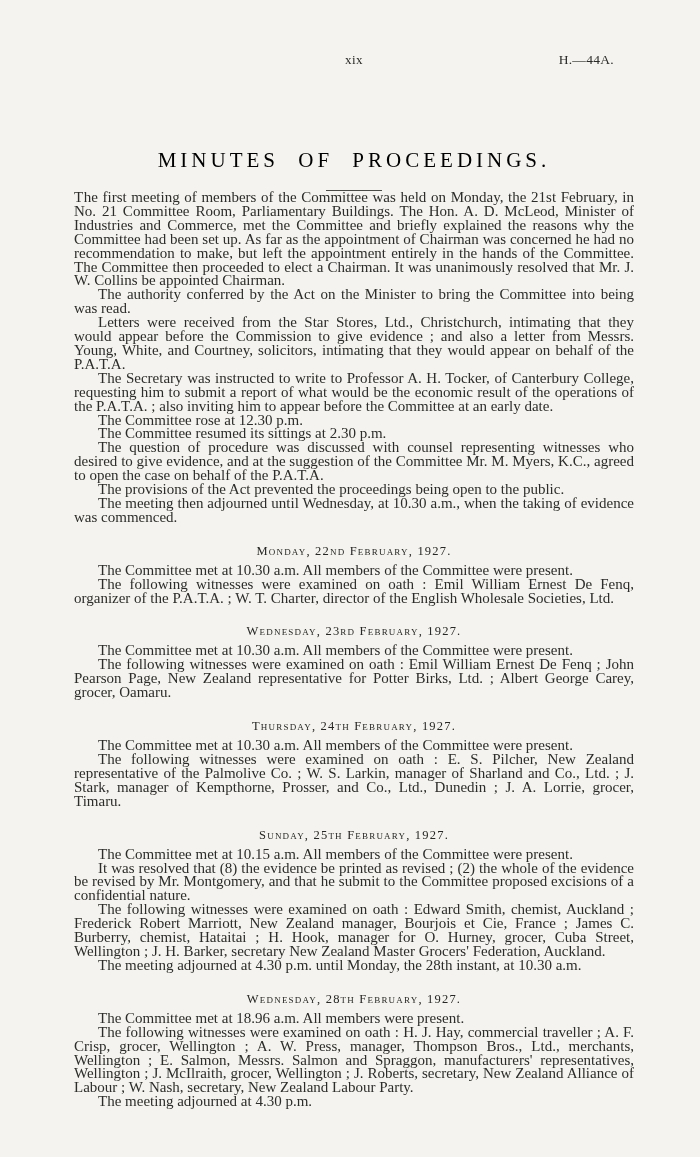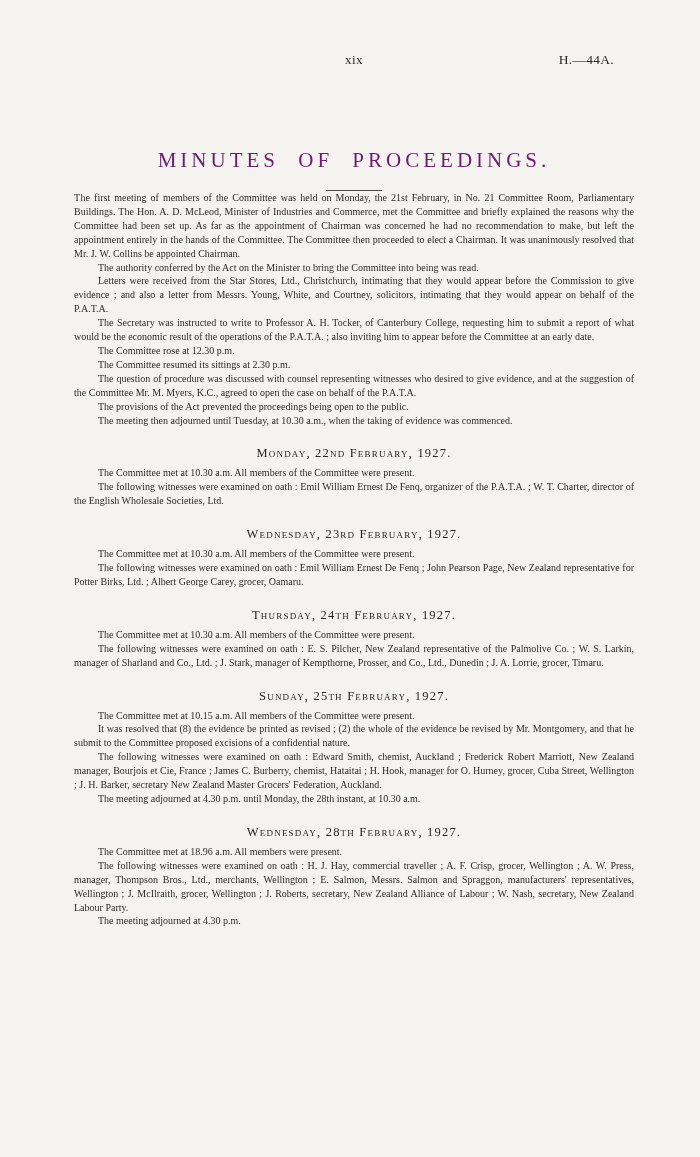--- a/index.html
+++ b/index.html
@@ -38,42 +38,42 @@
     font-size: 13.5px;
     letter-spacing: 0.3px;
   }
   .doc-title {
     margin: 78px 0 0 0;
     text-align: center;
     font-size: 21px;
     font-weight: normal;
     letter-spacing: 4px;
     word-spacing: 10px;
-    color: #701a75;
+    color: #000000;
   }
   .title-rule {
     width: 56px;
     height: 1px;
     background: #4a4a46;
     margin: 17px auto 0 auto;
   }
   .day-section { margin: 0; }
   .day-heading {
     margin: 19px 0 5px 0;
     text-align: center;
     font-size: 12.5px;
     font-weight: normal;
     font-variant: small-caps;
     letter-spacing: 1.2px;
     color: #262624;
   }
   .day-section:first-child .day-heading { margin-top: 24px; }
   .para {
     margin: 0;
-    font-size: 10px;
+    font-size: 15px;
     line-height: 13.9px;
     text-align: justify;
     text-indent: 24px;
     color: #2c2c2a;
   }
   .para.no-indent { text-indent: 0; }
   .para.no-indent::first-letter { letter-spacing: 0.5px; }
 </style>
 </head>
 <body>
@@ -90,21 +90,21 @@
   <div id="sections">
       <section class="day-section">
         <p class="para no-indent">The first meeting of members of the Committee was held on Monday, the 21st February, in No. 21 Committee Room, Parliamentary Buildings.  The Hon. A. D. McLeod, Minister of Industries and Commerce, met the Committee and briefly explained the reasons why the Committee had been set up. As far as the appointment of Chairman was concerned he had no recommendation to make, but left the appointment entirely in the hands of the Committee.  The Committee then proceeded to elect a Chairman.  It was unanimously resolved that Mr. J. W. Collins be appointed Chairman.</p>
         <p class="para">The authority conferred by the Act on the Minister to bring the Committee into being was read.</p>
         <p class="para">Letters were received from the Star Stores, Ltd., Christchurch, intimating that they would appear before the Commission to give evidence ; and also a letter from Messrs. Young, White, and Courtney, solicitors, intimating that they would appear on behalf of the P.A.T.A.</p>
         <p class="para">The Secretary was instructed to write to Professor A. H. Tocker, of Canterbury College, requesting him to submit a report of what would be the economic result of the operations of the P.A.T.A. ; also inviting him to appear before the Committee at an early date.</p>
         <p class="para">The Committee rose at 12.30 p.m.</p>
         <p class="para">The Committee resumed its sittings at 2.30 p.m.</p>
         <p class="para">The question of procedure was discussed with counsel representing witnesses who desired to give evidence, and at the suggestion of the Committee Mr. M. Myers, K.C., agreed to open the case on behalf of the P.A.T.A.</p>
         <p class="para">The provisions of the Act prevented the proceedings being open to the public.</p>
-        <p class="para">The meeting then adjourned until Tuesday, at 10.30 a.m., when the taking of evidence was commenced.</p>
+        <p class="para">The meeting then adjourned until Wednesday, at 10.30 a.m., when the taking of evidence was commenced.</p>
       </section>
       <section class="day-section">
         <h2 class="day-heading">Monday, 22nd February, 1927.</h2>
         <p class="para">The Committee met at 10.30 a.m.  All members of the Committee were present.</p>
         <p class="para">The following witnesses were examined on oath : Emil William Ernest De Fenq, organizer of the P.A.T.A. ; W. T. Charter, director of the English Wholesale Societies, Ltd.</p>
       </section>
       <section class="day-section">
         <h2 class="day-heading">Wednesday, 23rd February, 1927.</h2>
         <p class="para">The Committee met at 10.30 a.m.  All members of the Committee were present.</p>
         <p class="para">The following witnesses were examined on oath : Emil William Ernest De Fenq ; John Pearson Page, New Zealand representative for Potter Birks, Ltd. ; Albert George Carey, grocer, Oamaru.</p>

